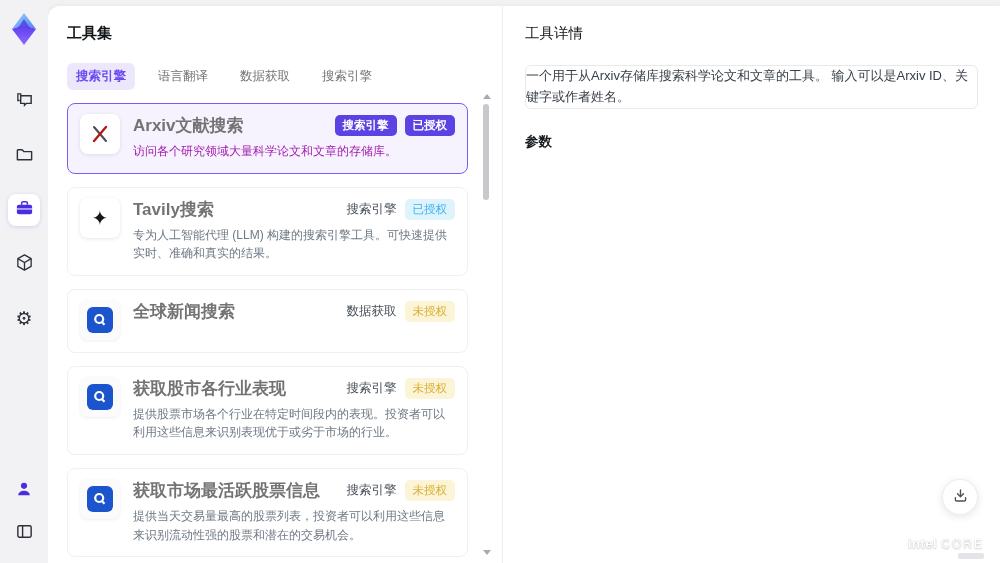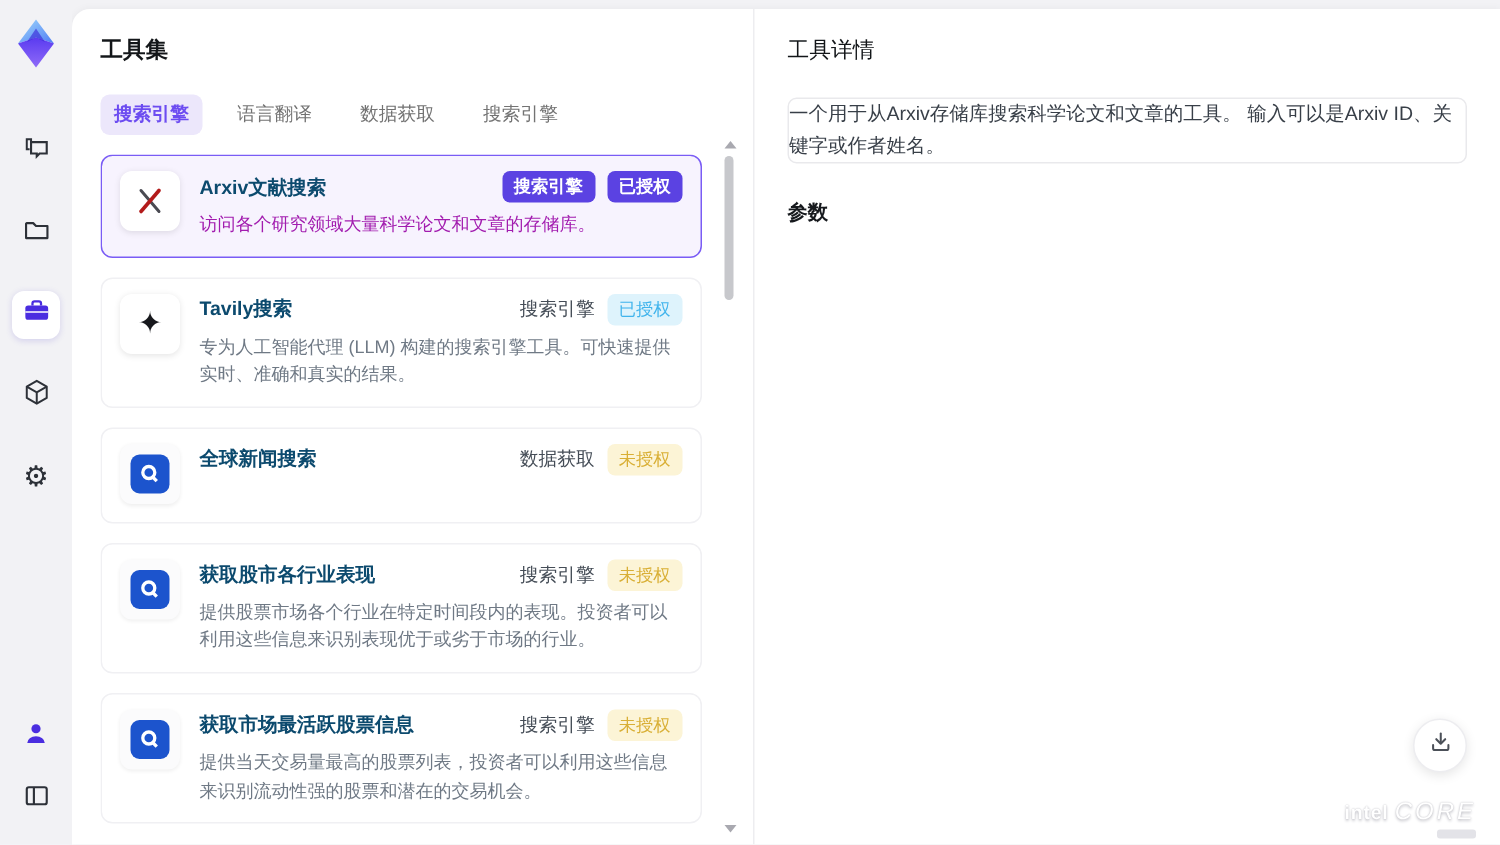--- a/index.html
+++ b/index.html
@@ -37,21 +37,21 @@
     padding:10px 12px 12px 12px; margin-bottom:13px; display:flex; gap:13px; cursor:pointer; }
   .card.selected { background:#f7f3fe; border:1.5px solid #7a5cf5; }
   .tool-icon { flex:0 0 40px; width:40px; height:40px; border-radius:8px; background:#fff;
     box-shadow:0 1px 4px rgba(0,0,0,.10); display:flex; align-items:center; justify-content:center; }
   .tool-icon.flat { box-shadow:0 1px 3px rgba(0,0,0,.07); background:#fbfbfc; }
   .blue-sq { width:26px; height:26px; border-radius:6px; background:#1c54cd;
     display:flex; align-items:center; justify-content:center; }
   .tavily-star { font-size:20px; color:#17181c; line-height:1; }
   .card-body { flex:1; min-width:0; }
   .card-head { display:flex; align-items:center; gap:8px; }
-  .tool-name { font-size:13px; font-weight:bold; color:#0c4a6e; }
+  .tool-name { font-size:17px; font-weight:bold; color:#737373; }
   .spacer { flex:1; }
   .badge { font-size:11.5px; padding:3px 8px; border-radius:5px; white-space:nowrap; }
   .badge.cat-solid { background:#5b42e2; color:#fff; font-weight:bold; }
   .badge.auth-solid { background:#5b42e2; color:#fff; font-weight:bold; }
   .cat-plain { font-size:12.5px; color:#454d57; white-space:nowrap; }
   .badge.auth-blue { background:#def3fc; color:#41b4ec; }
   .badge.auth-yellow { background:#fcf4d6; color:#d9af35; }
   .tool-desc { font-size:12px; color:#6f7985; line-height:1.55; margin-top:5px; }
   .card.selected .tool-desc { color:#a21caf; }
 
@@ -79,21 +79,21 @@
 
   
   .fab { position:absolute; right:22px; bottom:48px; width:36px; height:36px;
     border-radius:50%; background:#fff; border:1px solid #ededf0;
     box-shadow:0 2px 8px rgba(0,0,0,.10); display:flex; align-items:center;
     justify-content:center; cursor:pointer; z-index:4; }
   .brand { position:absolute; right:16px; bottom:12px; z-index:4;
     font-size:13px; color:#ffffff; text-shadow:0 0 1px #b9b9bf, 0 1px 2px #c9c9cf;
     letter-spacing:.5px; white-space:nowrap; }
   .brand .b1 { font-weight:bold; }
-  .brand .b2 { font-weight:normal; letter-spacing:2px; font-size:16px;font-style:italic; }
+  .brand .b2 { font-weight:normal; letter-spacing:2px; font-size:12px; }
   .brand-sub { position:absolute; right:16px; bottom:4px; width:26px; height:6px;
     border-radius:2px; background:#e3e3e8; z-index:4; }
 </style>
 </head>
 <body>
 
 <div class="rail">
   <div class="rail-logo">
     <svg width="30" height="34" viewBox="0 0 30 34">
       <defs>

